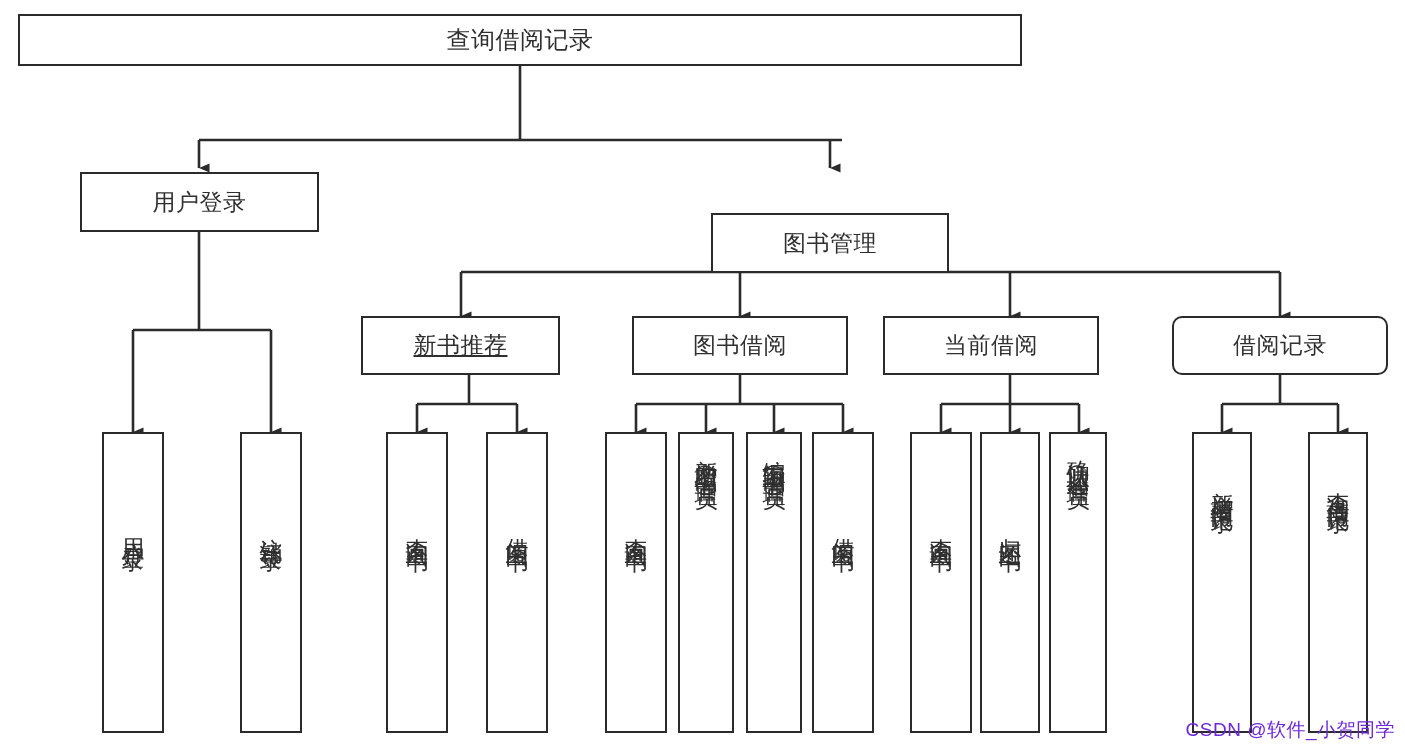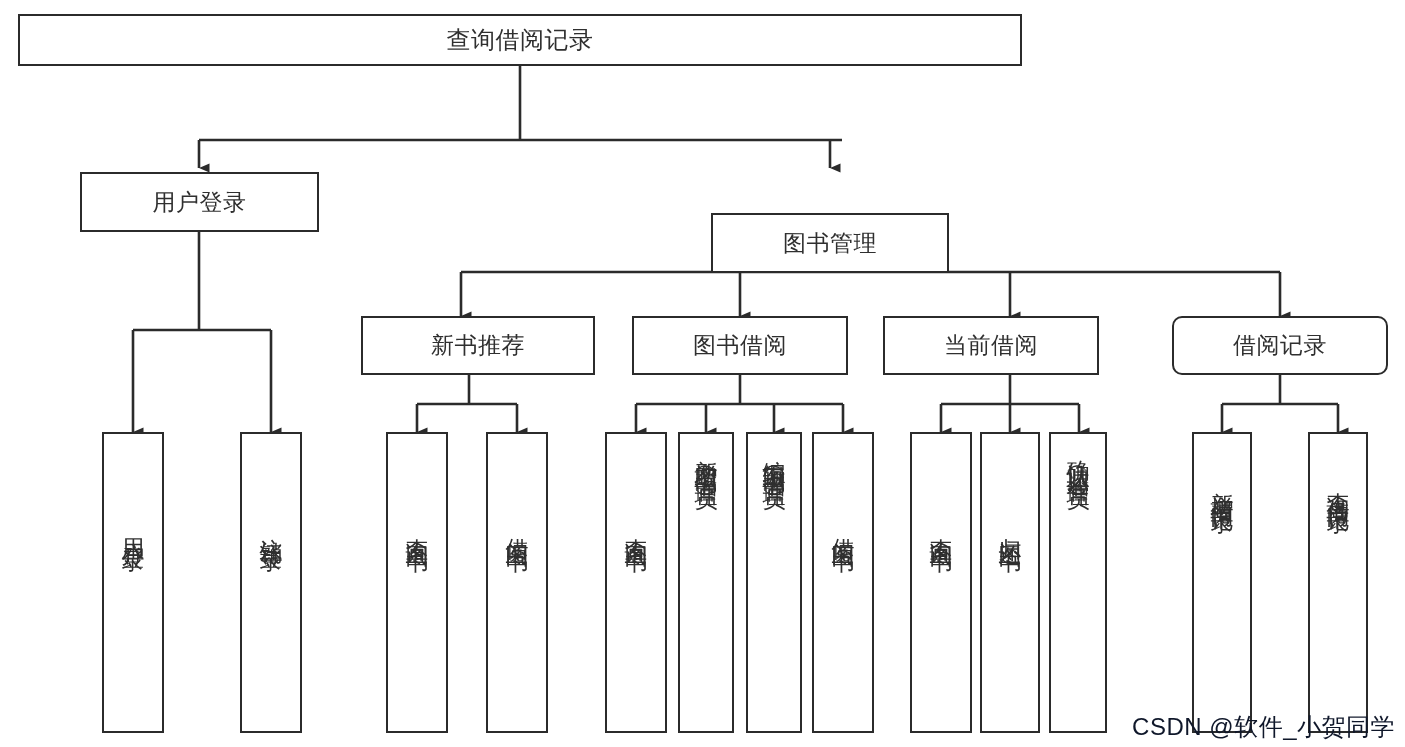--- a/index.html
+++ b/index.html
@@ -60,22 +60,22 @@
     writing-mode: vertical-rl;
     text-orientation: upright;
     font-size: 23px;
     line-height: 1.0;
     letter-spacing: 4px;
   }
   .watermark {
     position: absolute;
     right: 10px;
     bottom: 4px;
-    font-size: 24px;
-    color: #0f172a;
+    font-size: 19px;
+    color: #6d28d9;
     white-space: nowrap;
     letter-spacing: 0.5px;
   }
 </style>
 </head>
 <body>
 
 <div id="canvas">
 
   <svg class="edges" viewBox="0 0 1405 747" xmlns="http://www.w3.org/2000/svg">
@@ -134,21 +134,21 @@
   </div>
 
   <div class="node h" style="left:80px; top:172px; width:239px; height:60px;">
     <span class="lbl">用户登录</span>
   </div>
 
   <div class="node h" style="left:711px; top:172px; width:238px; height:60px;margin-top:41px;">
     <span class="lbl">图书管理</span>
   </div>
 
-  <div class="node h" style="left:361px; top:316px; width:234px; height:59px;">
+  <div class="node h" style="left:361px; top:316px; width:199px; height:59px;text-decoration:underline;">
     <span class="lbl">新书推荐</span>
   </div>
 
   <div class="node h" style="left:632px; top:316px; width:216px; height:59px;">
     <span class="lbl">图书借阅</span>
   </div>
 
   <div class="node h" style="left:883px; top:316px; width:216px; height:59px;">
     <span class="lbl">当前借阅</span>
   </div>

